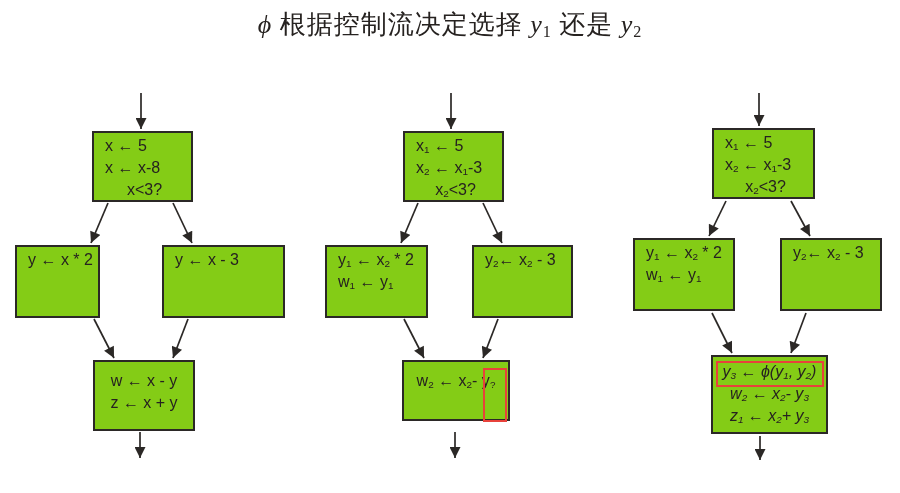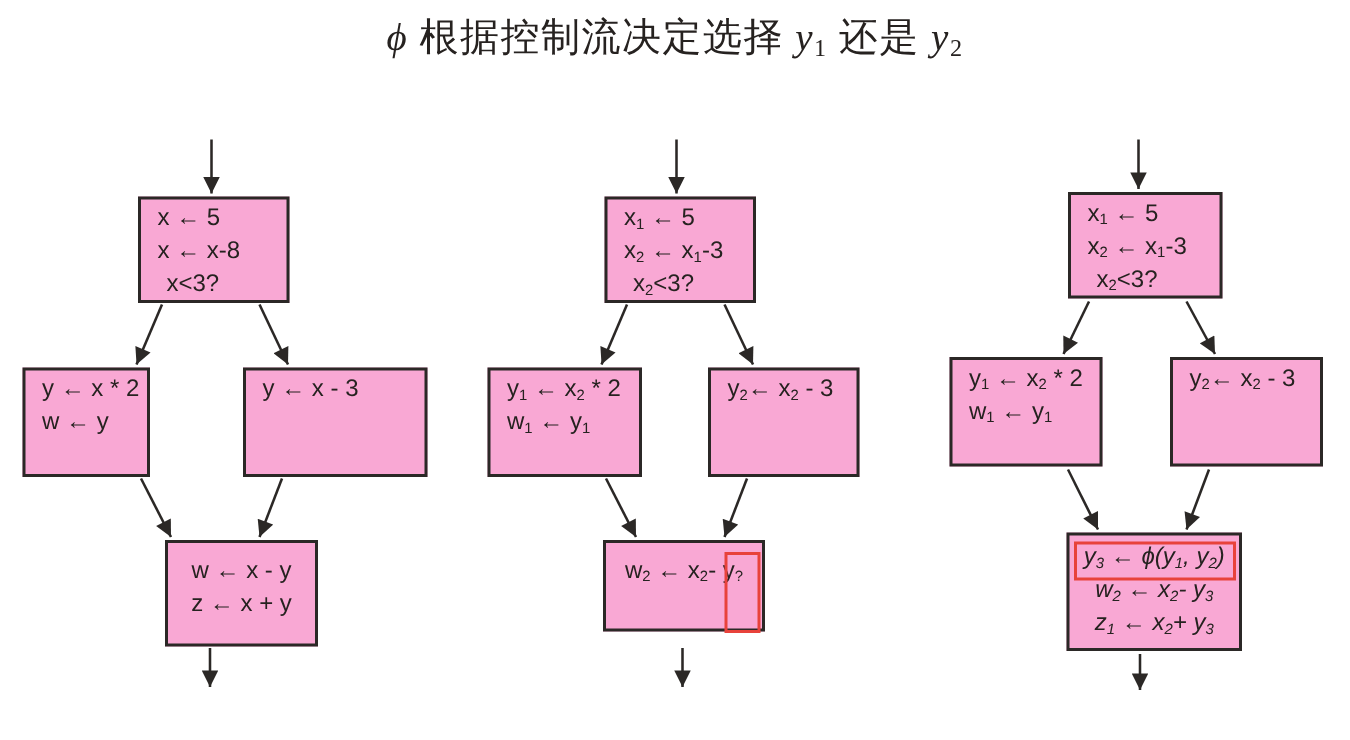--- a/index.html
+++ b/index.html
@@ -19,29 +19,29 @@
     letter-spacing:1px;
   }
   .title i{font-style:italic;}
   sub{font-size:0.62em;line-height:0;vertical-align:-0.25em;}
   .arrow-layer{position:absolute;left:0;top:0;pointer-events:none;}
   .arrow{stroke:var(--line,#2b2826);stroke-width:1.7;fill:none;}
   .ah-fill{fill:var(--line,#2b2826);}
   .cfg-box{
     position:absolute;
     border:2px solid var(--line,#2b2826);
-    background:#f9a8d4;
+    background:#84cc16;
     box-sizing:border-box;
     color:var(--text,#262220);
     font-size:16px;
     line-height:22px;
     padding-top:2px;
   }
   .line{padding-left:11px;white-space:nowrap;}
-  .box-top .line:nth-child(3){text-align:left;padding-left:17px;}
+  .box-top .line:nth-child(3){text-align:center;padding-left:4px;}
   .box-bottom{padding-top:8px;}
   .box-bottom .line{text-align:center;padding-left:0;}
   .box-bottom-3{padding-top:4px;font-style:italic;}
   .hl{
     position:absolute;
     border:2px solid var(--highlight,#e8423b);
     box-sizing:border-box;
     background:transparent;
   }
 </style>
@@ -87,26 +87,25 @@
     </g>
   </svg>
 
   <div class="cfg-box box-top" style="left:92px;top:131px;width:101px;height:71px">
       <div class="line">x ← 5</div>
       <div class="line">x ← x-8</div>
       <div class="line">x&lt;3?</div>
     </div>
   <div class="cfg-box" style="left:15px;top:245px;width:85px;height:73px">
       <div class="line">y ← x * 2</div>
-      <div class="line">w ← y</div>
     </div>
   <div class="cfg-box" style="left:162px;top:245px;width:123px;height:73px">
       <div class="line">y ← x - 3</div>
     </div>
-  <div class="cfg-box box-bottom" style="left:110px;top:360px;width:102px;height:71px">
+  <div class="cfg-box box-bottom" style="left:93px;top:360px;width:102px;height:71px">
       <div class="line">w ← x - y</div>
       <div class="line">z ← x + y</div>
     </div>
 
   <div class="cfg-box box-top" style="left:403px;top:131px;width:101px;height:71px">
       <div class="line">x<sub>1</sub> ← 5</div>
       <div class="line">x<sub>2</sub> ← x<sub>1</sub>-3</div>
       <div class="line">x<sub>2</sub>&lt;3?</div>
     </div>
   <div class="cfg-box" style="left:325px;top:245px;width:103px;height:73px">

